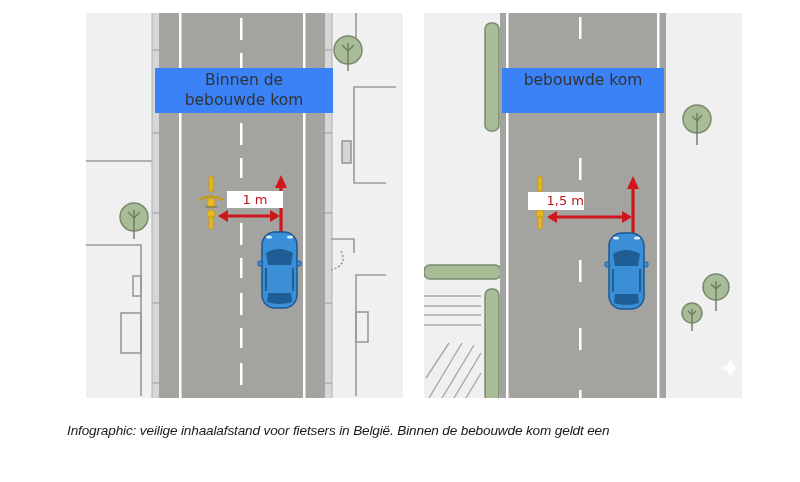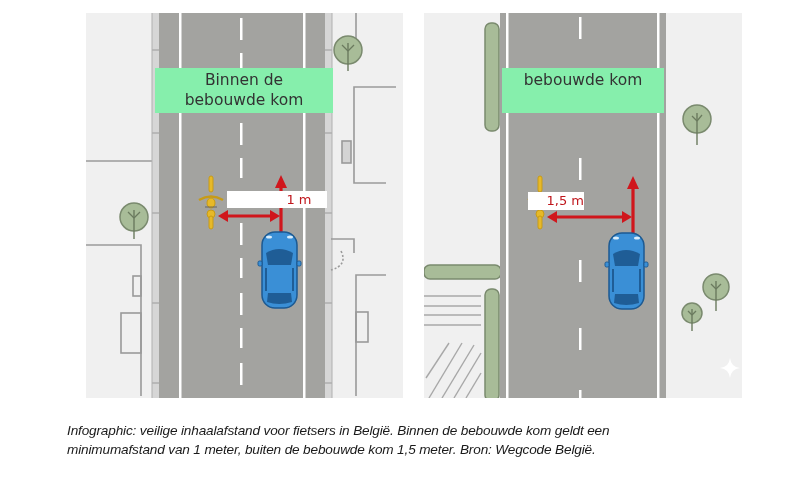--- a/index.html
+++ b/index.html
@@ -1,25 +1,25 @@
 <!DOCTYPE html>
 <html><head>
 <meta charset="utf-8">
 <style>
   html, body { margin:0; padding:0; }
   body { width:800px; height:482px; background:#ffffff; position:relative; overflow:hidden; font-family:"Liberation Sans", sans-serif; }
   .panel { position:absolute; top:13px; height:385px; background:#f0f0f0; overflow:hidden; }
   #panel-left { left:86px; width:317px; }
   #panel-right { left:424px; width:318px; }
   .panel svg { position:absolute; left:0; top:0; }
-  .label-box { position:absolute; background:#86efac; color:#333333; text-align:center; font-family:"DejaVu Sans", sans-serif; font-size:15.5px; line-height:20px; padding-top:2px; }
+  .label-box { position:absolute; background:#3b82f6; color:#333333; text-align:center; font-family:"DejaVu Sans", sans-serif; font-size:15.5px; line-height:20px; padding-top:2px; }
   #panel-left .label-box { left:69px; top:55px; width:178px; height:43px; }
   #panel-right .label-box { left:78px; top:55px; width:162px; height:43px; }
   .dist-label { position:absolute; background:#ffffff; color:#c0161c; font-family:"DejaVu Sans", sans-serif; font-size:13px; line-height:17px; text-align:center; }
-  #panel-left .dist-label { left:141px; top:178px; width:56px; height:17px;padding-left:44px; }
+  #panel-left .dist-label { left:141px; top:178px; width:56px; height:17px; }
   #panel-right .dist-label { left:104px; top:179px; width:56px; height:18px;text-align:right; }
   .caption { position:absolute; left:67px; top:421px; width:700px; font-family:"Liberation Sans", sans-serif; font-style:italic; font-size:13.6px; line-height:19px; color:#1a1a1a; letter-spacing:-0.15px; }
   .caption span { display:block; }
 </style>
 </head>
 <body>
 
 <div id="panel-left" class="panel">
   <svg width="317" height="385" viewBox="0 0 317 385">
 
@@ -206,14 +206,13 @@
     </g>
   </svg>
   <div class="label-box">
     <div>bebouwde kom</div>
   </div>
   <div class="dist-label">1,5 m</div>
 </div>
 
 <div class="caption">
   <span>Infographic: veilige inhaalafstand voor fietsers in België. Binnen de bebouwde kom geldt een</span>
-  <span>minimumafstand van 1 meter, buiten de bebouwde kom 1,5 meter. Bron: Wegcode België.</span>
 </div>
 
 </body></html>

